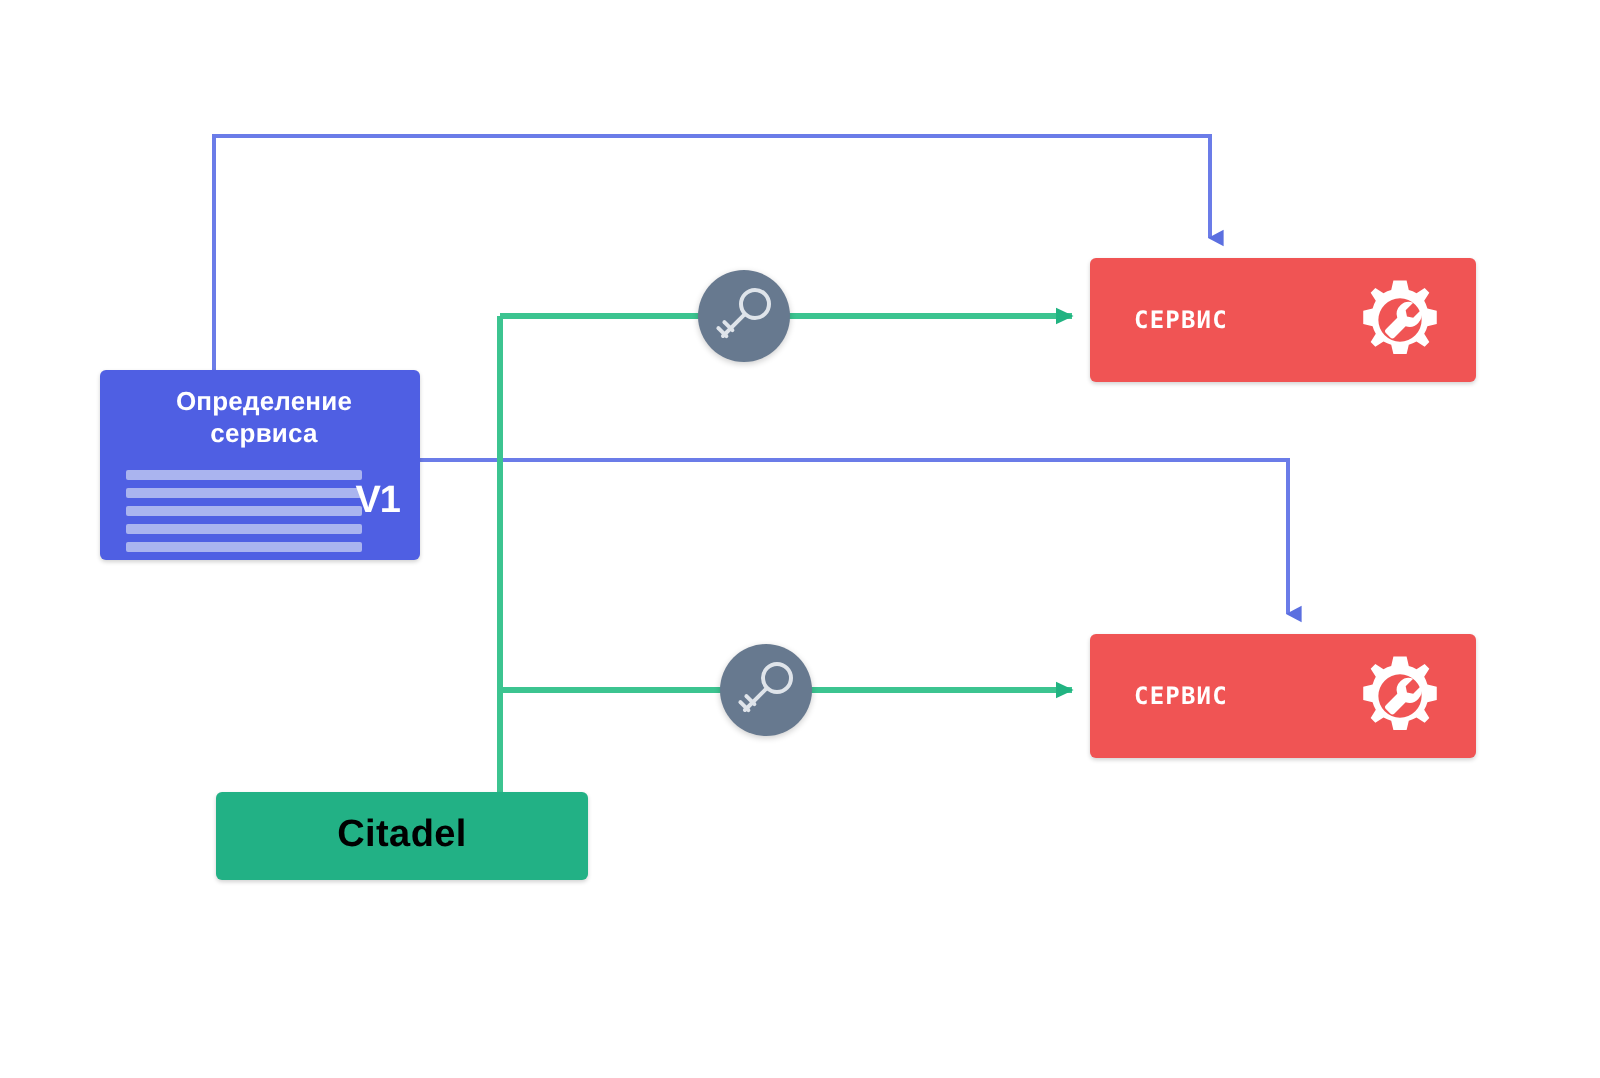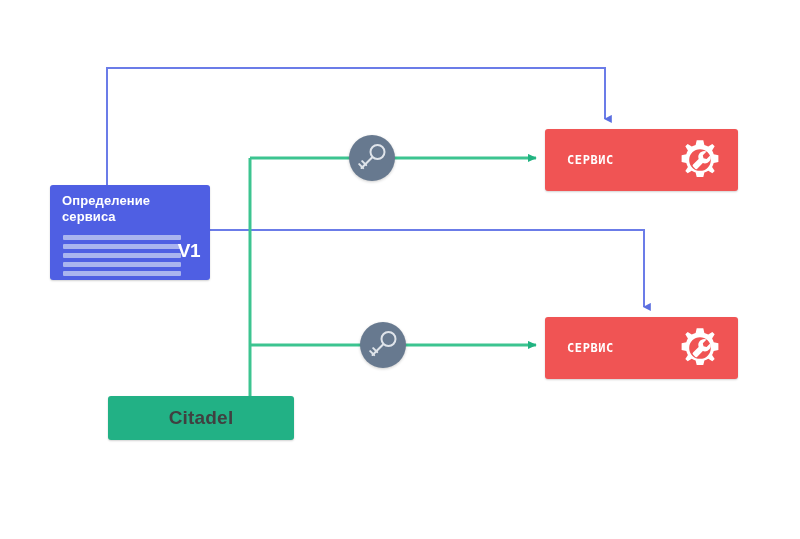--- a/index.html
+++ b/index.html
@@ -39,20 +39,21 @@
   .def-title {
     position: absolute;
     left: 12px;
     top: 8px;
     width: 140px;
     color: #ffffff;
     font-size: 13px;
     font-weight: bold;
     line-height: 16px;
     letter-spacing: 0.1px;
+    text-align: center;
   }
   .def-lines {
     position: absolute;
     left: 13px;
     top: 50px;
     width: 118px;
   }
   .def-lines i {
     display: block;
     height: 5px;
@@ -128,21 +129,21 @@
   }
   .citadel-label {
     position: absolute;
     left: 0;
     top: 0;
     width: 100%;
     height: 100%;
     display: flex;
     align-items: center;
     justify-content: center;
-    color: #404040;
+    color: #000000;
     font-size: 19px;
     font-weight: bold;
     letter-spacing: 0.2px;
   }
 </style>
 </head>
 <body>
 
 <div id="canvas">
 

